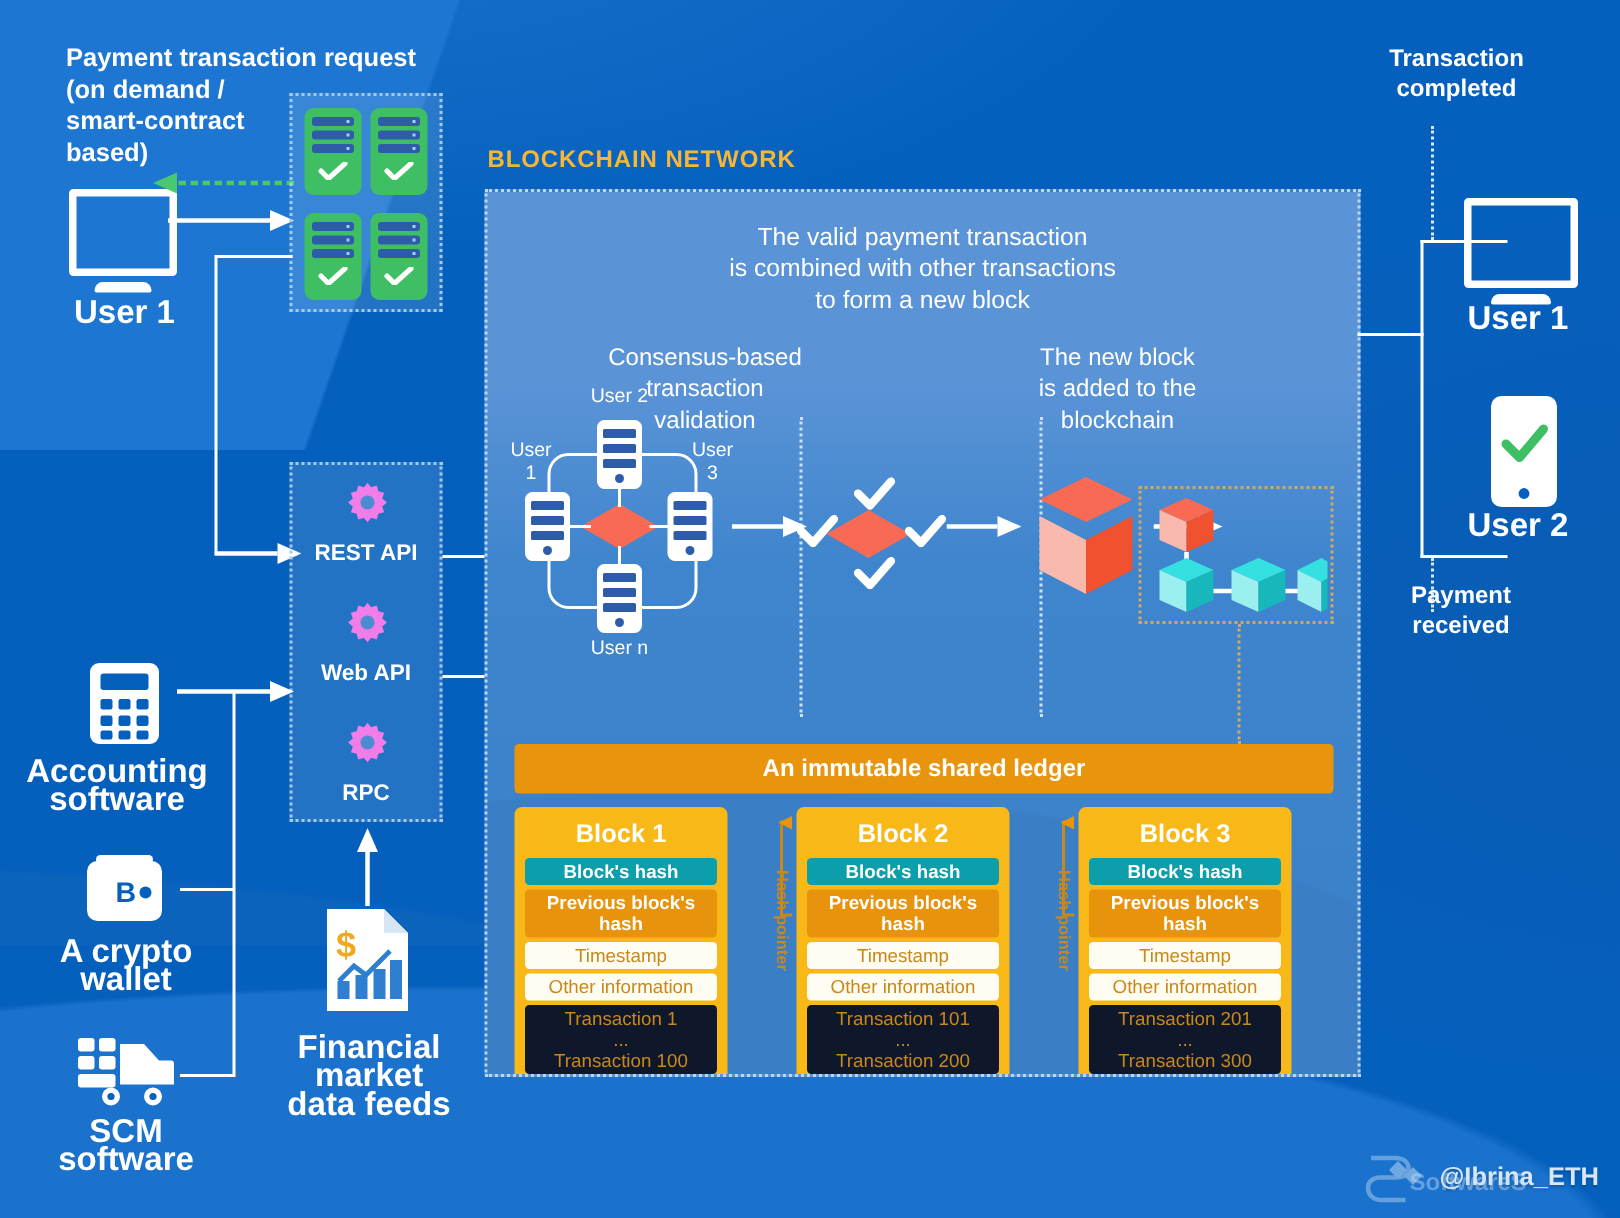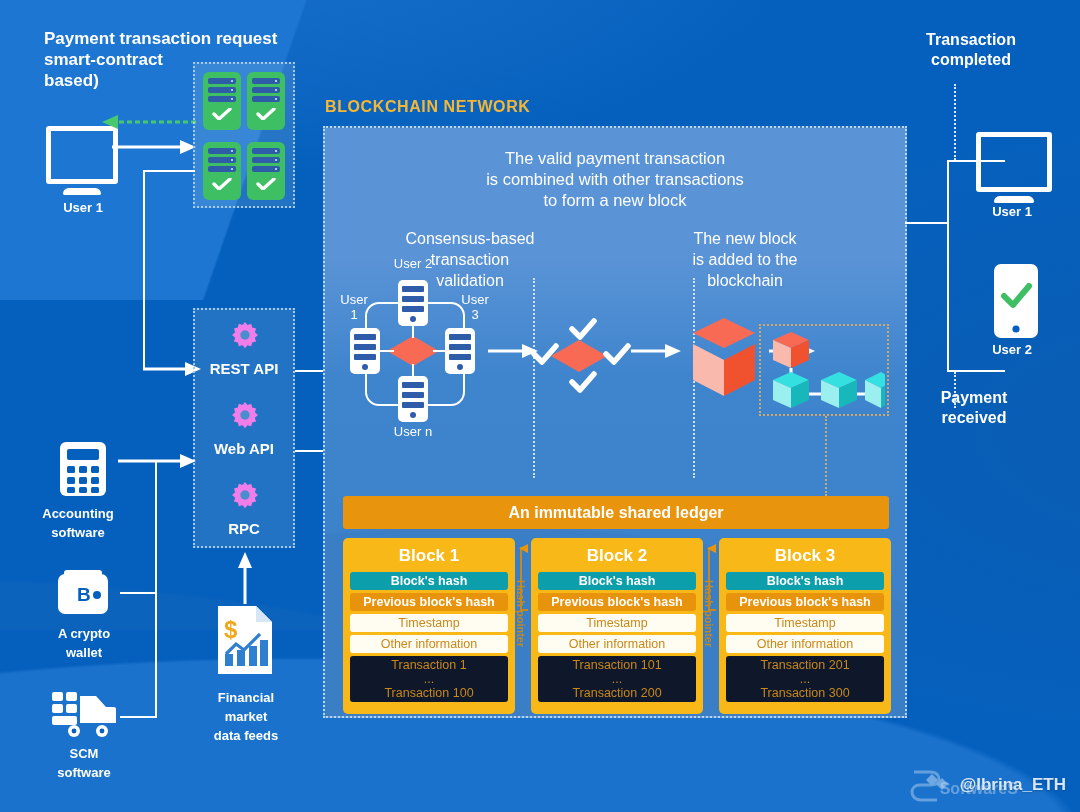--- a/index.html
+++ b/index.html
@@ -17,21 +17,21 @@
   .wave-bottom{left:0;bottom:0;width:1080px;height:300px;
      background:radial-gradient(1400px 330px at 300px 330px,#1a72cc 0%,#1a72cc 55%,rgba(26,114,204,0) 56%);}
   .wave-mid{left:0;top:430px;width:1080px;height:200px;
      background:radial-gradient(1200px 300px at -120px 330px,#0b63bb 0%,#0b63bb 60%,rgba(11,99,187,0) 61%);}
 
   .txt{position:absolute;color:#ffffff;}
 
   
   #title-payment{left:44px;top:28px;width:270px;font-size:17px;font-weight:bold;line-height:21px;}
   #title-payment .sub{font-weight:bold;}
-  .label-white{color:#fff;font-weight:bold;font-size:13px;line-height:19px;text-align:center;}
+  .label-white{color:#fff;font-weight:bold;font-size:22px;line-height:19px;text-align:center;}
 
   .monitor{position:absolute;}
   .mon-screen{border:5px solid #fff;border-radius:3px;background:transparent;}
   .mon-stand{margin:4px auto 0;background:#fff;}
 
   
   .dashbox{position:absolute;border:2px dotted #a8c9e8;box-sizing:border-box;}
   #kyc-box{left:193px;top:62px;width:102px;height:146px;background:rgba(255,255,255,.12);}
   #api-box{left:193px;top:308px;width:102px;height:240px;background:rgba(255,255,255,.12);}
 
@@ -61,21 +61,21 @@
   .node{position:absolute;width:30px;height:46px;border-radius:5px;background:#fff;}
   .node .nb{position:absolute;left:4px;width:22px;height:6px;border-radius:1px;background:#2f5ca8;}
   .node .dot{position:absolute;left:12px;bottom:4px;width:6px;height:6px;border-radius:50%;background:#2f5ca8;}
   .nodelabel{position:absolute;color:#fff;font-size:13px;text-align:center;}
   .ring{position:absolute;border:2px solid #fff;border-radius:14px;}
   .diamond{position:absolute;background:#f96a55;}
 
   
   #ledger-bar{position:absolute;left:18px;top:368px;width:546px;height:33px;background:#e8940c;border-radius:3px;
      color:#fff;font-weight:bold;font-size:16px;display:flex;align-items:center;justify-content:center;}
-  .block{position:absolute;top:410px;width:172px;background:#f7b818;border-radius:5px;padding:6px 7px 9px;box-sizing:border-box;}
+  .block{position:absolute;top:410px;width:142px;background:#f7b818;border-radius:5px;padding:6px 7px 9px;box-sizing:border-box;}
   .block .bhead{color:#fff;font-weight:bold;font-size:17px;text-align:center;padding:2px 0 6px;}
   .block .row{font-size:12.5px;text-align:center;border-radius:3px;padding:2px 0;margin-bottom:3px;}
   .r-hash{background:#0d9eab;color:#fff;font-weight:bold;}
   .r-prev{background:#e8930c;color:#fff;font-weight:bold;}
   .r-plain{background:#fffdf2;color:#c8881a;}
   .r-tx{background:#0f172a;color:#c8881a;line-height:14px;padding:5px 0;}
   .hashptr{position:absolute;color:#c8881a;font-size:11px;font-weight:bold;
      writing-mode:vertical-rl;text-orientation:mixed;}
 
   
@@ -95,20 +95,21 @@
 
 <div id="stage">
 
   <div class="bgwave wedge2"></div>
   <div class="bgwave wedge1"></div>
   <div class="bgwave wave-mid"></div>
   <div class="bgwave wave-bottom"></div>
 
   <div class="txt" id="title-payment">
     <div>Payment transaction request</div>
+    <div class="sub">(on demand /</div>
     <div class="sub">smart-contract</div>
     <div class="sub">based)</div>
   </div>
 
   <div class="monitor" style="left:46px;top:126px;">
     <div class="mon-screen" style="width:62px;height:48px;"></div>
     <div class="mon-stand" style="width:38px;height:7px;border-radius:8px 8px 2px 2px;"></div>
   </div>
   <div class="txt label-white" style="left:34px;top:198px;width:98px;">User 1</div>
 

